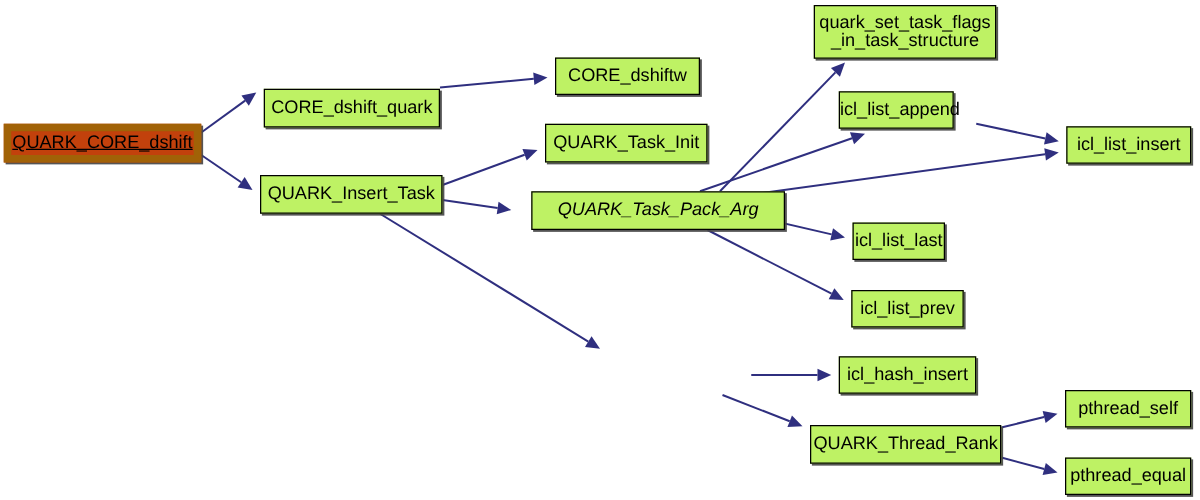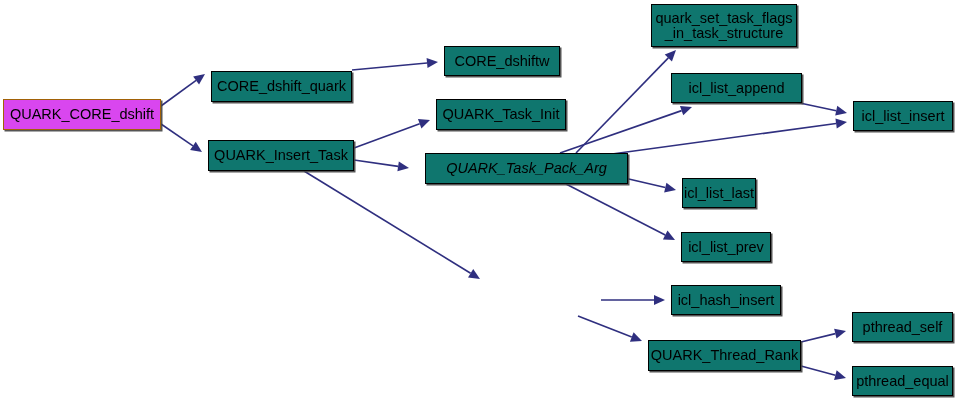--- a/index.html
+++ b/index.html
@@ -19,35 +19,36 @@
     position: absolute;
     left: 0;
     top: 0;
     width: 960px;
     height: 400px;
   }
   .node {
     position: absolute;
     box-sizing: border-box;
     border: 1px solid #000000;
-    background: #0f766e;
+    background: #bef264;
     color: #000000;
     font-size: 14.5px;
     line-height: 15px;
     display: flex;
     align-items: center;
     justify-content: center;
     text-align: center;
     white-space: pre;
     letter-spacing: 0px;
     box-shadow: 1.5px 1.5px 0 0 rgba(70,70,70,0.92);
   }
   .node.current {
-    background: #d946ef;
-    border: 1px solid #a16207;
+    background: #c2410c;
+    border: 6px solid #a16207;
+    text-decoration: underline;
   }
   .node .label {
     display: block;
     width: 100%;
   }
 </style>
 </head>
 <body>
 
 <div id="canvas">
@@ -118,21 +119,21 @@
       </g>
     </svg>
 <div class="node current" style="left: 3px; top: 99px; width: 158px; height: 31px;"><span class="label">QUARK_CORE_dshift</span></div>
     <div class="node" style="left: 211px; top: 57px; width: 141px; height: 31px; margin-top: 14px;"><span class="label">CORE_dshift_quark</span></div>
     <div class="node" style="left: 444px; top: 46px; width: 116px; height: 30px;"><span class="label">CORE_dshiftw</span></div>
     <div class="node" style="left: 208px; top: 140px; width: 146px; height: 31px;"><span class="label">QUARK_Insert_Task</span></div>
     <div class="node" style="left: 436px; top: 99px; width: 130px; height: 31px; align-items: center;"><span class="label">QUARK_Task_Init</span></div>
     <div class="node" style="left: 425px; top: 153px; width: 203px; height: 31px; font-style: italic;"><span class="label">QUARK_Task_Pack_Arg</span></div>
     <div class="node" style="left: 651px; top: 4px; width: 146px; height: 43px;"><span class="label">quark_set_task_flags
 _in_task_structure</span></div>
-    <div class="node" style="left: 671px; top: 73px; width: 131px; height: 30px;"><span class="label">icl_list_append</span></div>
+    <div class="node" style="left: 671px; top: 73px; width: 92px; height: 30px;"><span class="label">icl_list_append</span></div>
     <div class="node" style="left: 853px; top: 101px; width: 100px; height: 30px;"><span class="label">icl_list_insert</span></div>
     <div class="node" style="left: 682px; top: 178px; width: 74px; height: 30px;"><span class="label">icl_list_last</span></div>
     <div class="node" style="left: 681px; top: 232px; width: 90px; height: 30px;"><span class="label">icl_list_prev</span></div>
     <div class="node" style="left: 671px; top: 285px; width: 110px; height: 30px;"><span class="label">icl_hash_insert</span></div>
     <div class="node" style="left: 648px; top: 340px; width: 153px; height: 31px;"><span class="label">QUARK_Thread_Rank</span></div>
     <div class="node" style="left: 852px; top: 312px; width: 101px; height: 30px;"><span class="label">pthread_self</span></div>
     <div class="node" style="left: 852px; top: 366px; width: 101px; height: 30px;"><span class="label">pthread_equal</span></div>
   </div>
 
 </body></html>

